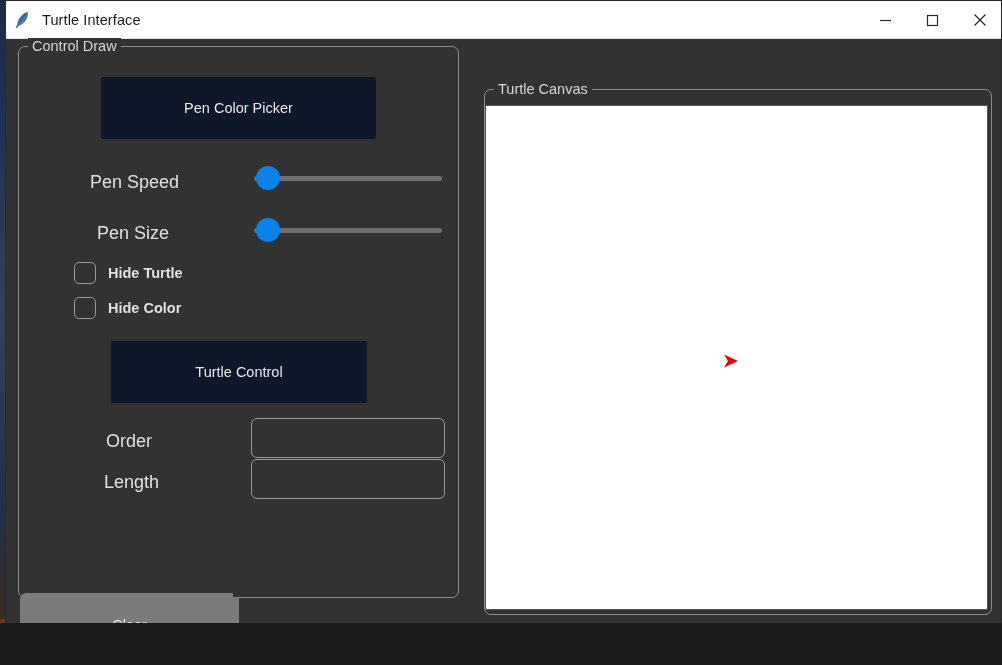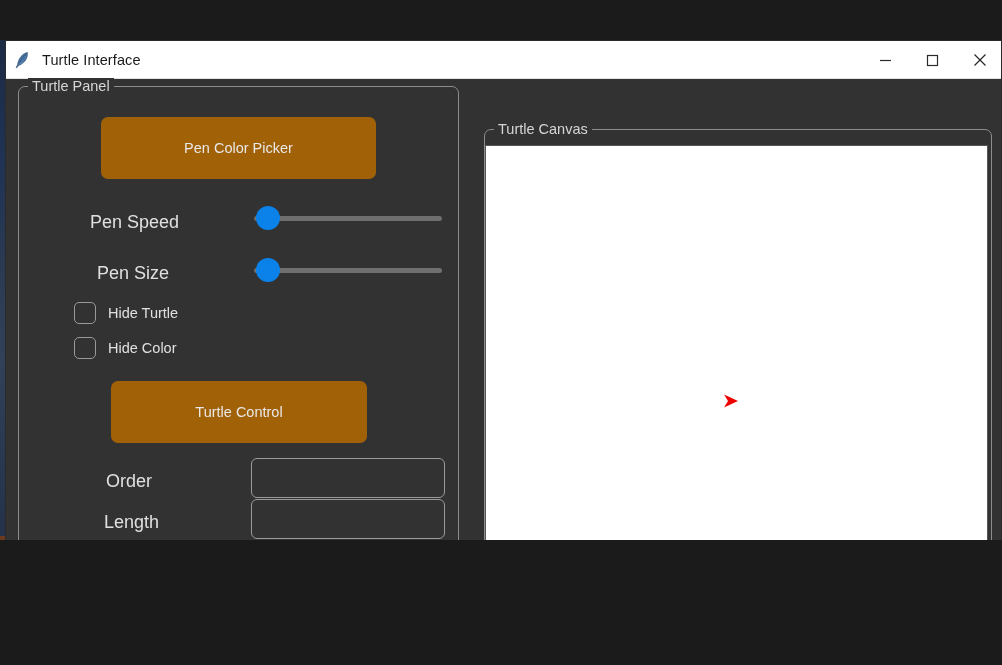--- a/index.html
+++ b/index.html
@@ -10,24 +10,23 @@
   body {
     width: 1002px;
     height: 665px;
     overflow: hidden;
     font-family: "Liberation Sans", sans-serif;
   }
 
   #app {
     position: relative;
     width: 1002px;
-    height: 500px;
+    height: 623px;
     background: #323232;
     overflow: hidden;
-    margin-top: 40px;
   }
 
   
   .desktop-strip {
     position: absolute;
     left: 0;
     top: 0;
     width: 6px;
     height: 665px;
     background: linear-gradient(180deg,
@@ -148,23 +147,23 @@
     position: absolute;
     left: 716px;
     top: 352px;
     width: 18px;
     height: 16px;
   }
 
   
   .gbtn {
     position: absolute;
-    background: #a16207;
+    background: #0f172a;
     border: none;
-    border-radius: 7px;
+    border-radius: 2px;
     color: #e8e8e8;
     font-family: "Liberation Sans", sans-serif;
     font-size: 14.5px;
     display: flex;
     align-items: center;
     justify-content: center;
     cursor: default;
     box-sizing: border-box;
     padding: 0;
   }
@@ -219,20 +218,21 @@
   }
   #slider-pen-speed { left: 248px; top: 165px; width: 188px; }
   #slider-pen-size  { left: 248px; top: 217px; width: 188px; }
 
   
   .checkrow {
     position: absolute;
     display: flex;
     align-items: center;
     cursor: default;
+    font-weight: bold;
   }
   .checkbox {
     width: 22px;
     height: 22px;
     border: 1px solid #9a9a9a;
     border-radius: 5px;
     background: #323232;
     box-sizing: border-box;
     flex: 0 0 auto;
   }
@@ -353,21 +353,21 @@
         <div class="win-btn">
           <svg width="14" height="14" viewBox="0 0 14 14">
             <line x1="1.5" y1="1.5" x2="12.5" y2="12.5" stroke="#2b2b2b" stroke-width="1.3"></line>
             <line x1="12.5" y1="1.5" x2="1.5" y2="12.5" stroke="#2b2b2b" stroke-width="1.3"></line>
           </svg>
         </div>
       </div>
     </div>
 
     <div class="frame" id="control-panel">
-      <div class="frame-label">Turtle Panel</div>
+      <div class="frame-label">Control Draw</div>
     </div>
 
     <button class="gbtn" id="pen-color-picker">Pen Color Picker</button>
 
     <div class="flabel" id="lbl-pen-speed">Pen Speed</div>
     <div class="slider" id="slider-pen-speed">
       <div class="slider-track"></div>
       <div class="slider-thumb"></div>
     </div>
 

